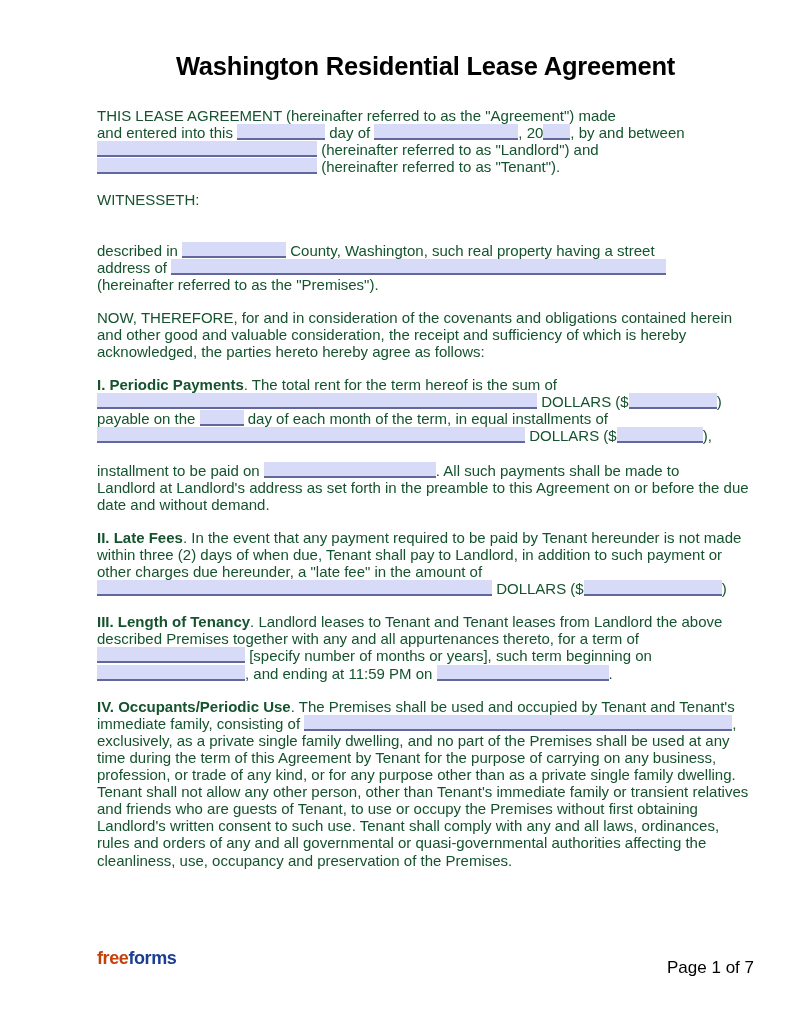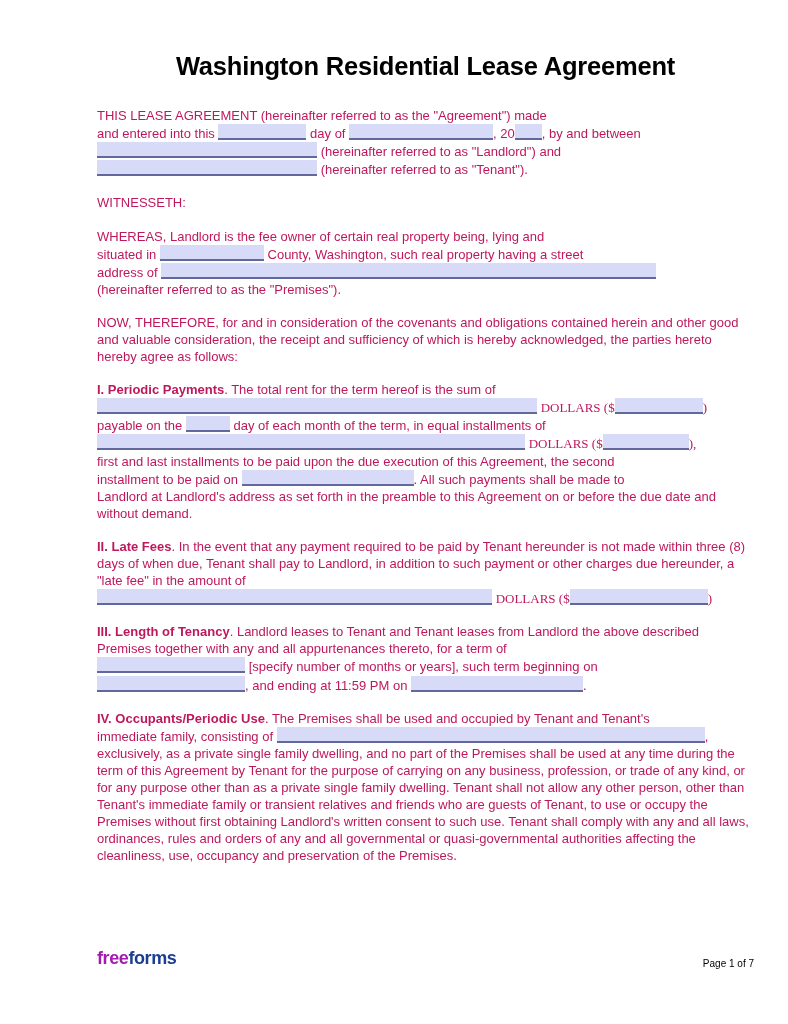--- a/index.html
+++ b/index.html
@@ -30,60 +30,60 @@
   .doc-title {
     font-size: 25.5px;
     font-weight: bold;
     text-align: center;
     letter-spacing: -0.2px;
     margin: 0 0 27px 0;
     line-height: 1.1;
     color: #000;
   }
   .para {
-    font-size: 13px;
+    font-size: 15px;
     line-height: 17.1px;
     margin: 0 0 16px 0;
     text-align: left;
-    color: #be185d;
+    color: #14532d;
   }
   .para b { font-weight: bold; }
   .blank {
     display: inline-block;
     vertical-align: baseline;
     background: #d7dbf7;
     border-bottom: 2px solid #62689b;
     height: 14px;
     margin-bottom: -2px;
   }
-  .nowrap { white-space: nowrap; font-family: Liberation Serif, serif; }
+  .nowrap { white-space: nowrap; }
 
   
   .footer {
     position: absolute;
     left: 73px;
     right: 58px;
     top: 944px;
     height: 40px;
   }
   .logo {
     position: absolute;
     left: 0;
     top: 4px;
     font-size: 18px;
     font-weight: bold;
     letter-spacing: -0.4px;
   }
-  .logo .free { color: #a21caf; }
+  .logo .free { color: #c2410c; }
   .logo .forms { color: #1c3d94; }
   .page-num {
     position: absolute;
     right: 0;
     top: 14px;
-    font-size: 10px;
+    font-size: 17px;
     color: #000;
     white-space: nowrap;
   }
 </style>
 </head>
 <body>
 
 <div class="page">
 
   <div class="content">
@@ -98,51 +98,51 @@
       <span class="blank" style="width:144px"></span><span>, 20</span><span class="blank" style="width:27px"></span><span>, by and between</span><br>
       <span class="blank" style="width:220px"></span>
       <span>(hereinafter referred to as "Landlord") and</span><br>
       <span class="blank" style="width:220px"></span>
       <span>(hereinafter referred to as "Tenant").</span>
     </div>
 
     <div class="para">WITNESSETH:</div>
 
     <div class="para">
-      <span>WHEREAS, Landlord is the fee owner of certain real property being, lying and</span><br>
-      <span>situated in</span>
+      <br>
+      <span>described in</span>
       <span class="blank" style="width:104px"></span>
       <span>County, Washington, such real property having a street</span><br>
       <span>address of</span>
       <span class="blank" style="width:495px"></span><br>
       <span>(hereinafter referred to as the "Premises").</span>
     </div>
 
 
     <div class="para">NOW, THEREFORE, for and in consideration of the covenants and obligations contained herein and other good and valuable consideration, the receipt and sufficiency of which is hereby acknowledged, the parties hereto hereby agree as follows:</div>
 
     <div class="para">
       <b>I.</b>
       <b>Periodic Payments</b><span>. The total rent for the term hereof is the sum of</span><br>
       <span class="blank" style="width:440px"></span>
       <span class="nowrap"><span>DOLLARS ($</span><span class="blank" style="width:88px"></span><span>)</span></span><br>
       <span>payable on the</span>
       <span class="blank" style="width:44px"></span>
       <span>day of each month of the term, in equal installments of</span><br>
       <span class="blank" style="width:428px"></span>
       <span class="nowrap"><span>DOLLARS ($</span><span class="blank" style="width:86px"></span><span>),</span></span><br>
-      <span>first and last installments to be paid upon the due execution of this Agreement, the second</span><br>
+      <br>
       <span>installment to be paid on</span>
       <span class="blank" style="width:172px"></span><span>. All such payments shall be made to</span><br>
       <span>Landlord at Landlord's address as set forth in the preamble to this Agreement on or before the due date and without demand.</span>
     </div>
 
     <div class="para">
       <b>II.</b>
-      <b>Late Fees</b><span>. In the event that any payment required to be paid by Tenant hereunder is not made within three (8) days of when due, Tenant shall pay to Landlord, in addition to such payment or other charges due hereunder, a "late fee" in the amount of</span><br>
+      <b>Late Fees</b><span>. In the event that any payment required to be paid by Tenant hereunder is not made within three (2) days of when due, Tenant shall pay to Landlord, in addition to such payment or other charges due hereunder, a "late fee" in the amount of</span><br>
       <span class="blank" style="width:395px"></span>
       <span class="nowrap"><span>DOLLARS ($</span><span class="blank" style="width:138px"></span><span>)</span></span>
     </div>
 
     <div class="para">
       <b>III.</b>
       <b>Length of Tenancy</b><span>. Landlord leases to Tenant and Tenant leases from Landlord the above described Premises together with any and all appurtenances thereto, for a term of</span><br>
       <span class="blank" style="width:148px"></span>
       <span>[specify number of months or years], such term beginning on</span><br>
       <span class="blank" style="width:148px"></span><span>, and ending at 11:59 PM on</span>

